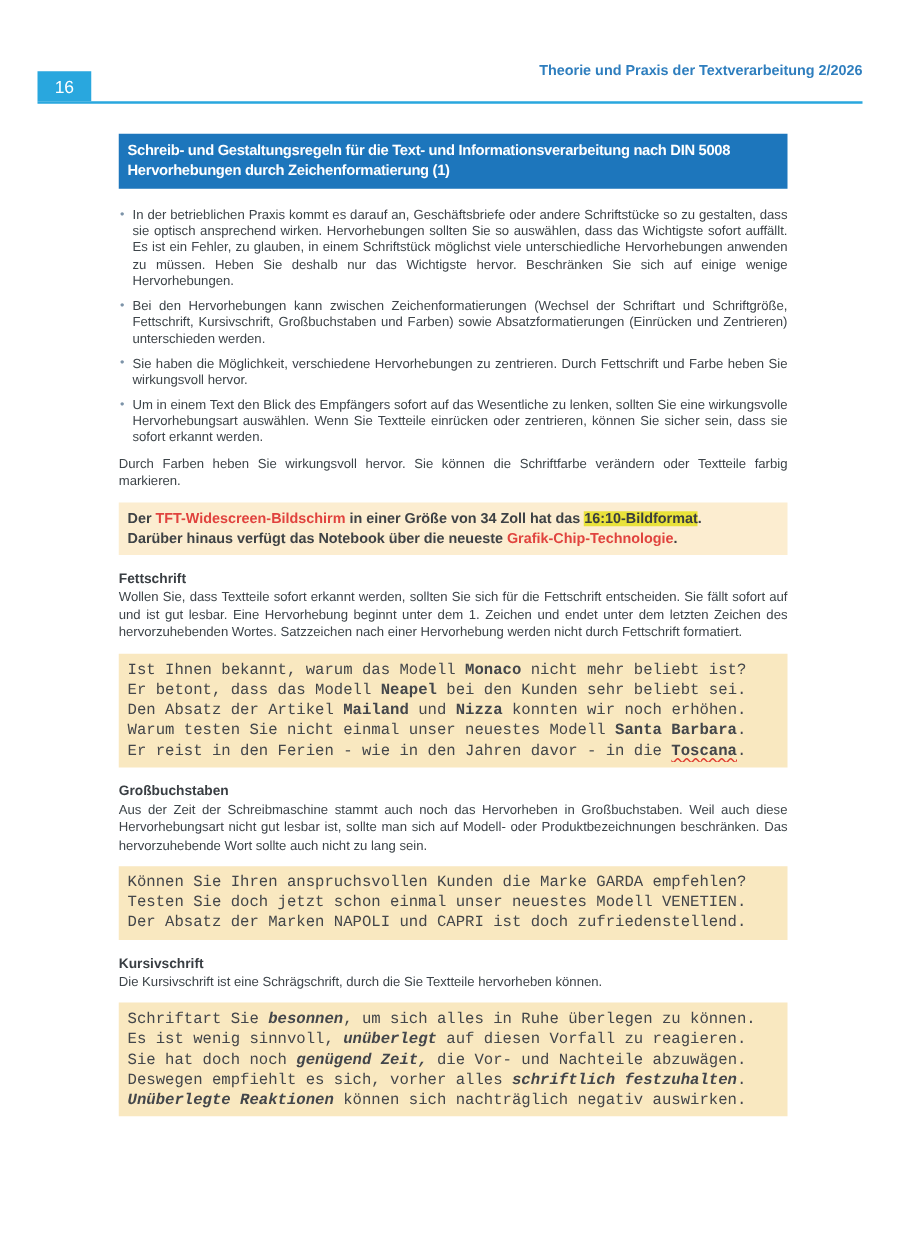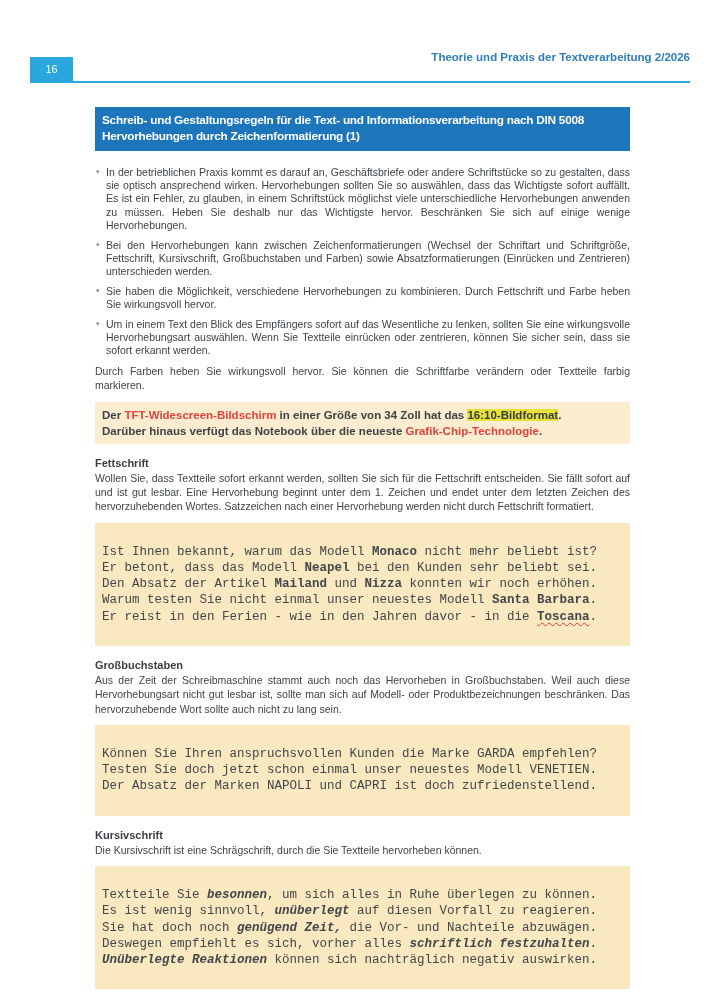--- a/index.html
+++ b/index.html
@@ -6,21 +6,21 @@
   body{width:720px;height:992px;overflow:hidden;
        font-family:"Liberation Sans","DejaVu Sans",sans-serif;
        -webkit-font-smoothing:antialiased;}
   .page{position:relative;width:720px;height:992px;background:#ffffff;}
 
   
   .header-bar{position:absolute;left:30px;top:57px;width:660px;height:24px;
               border-bottom:2px solid var(--light-blue,#29A7DE);
               display:flex;justify-content:space-between;align-items:flex-end;}
   .page-num{width:43px;height:24px;background:var(--light-blue,#29A7DE);
-            color:#ffffff;font-size:11px;display:flex;align-items:center;
+            color:#ffffff;font-size:14px;display:flex;align-items:center;
             justify-content:center;}
   .journal{color:var(--header-text-blue,#2E7EBE);font-weight:bold;
            font-size:11.5px;padding-bottom:18px;}
 
   
   .content{position:absolute;left:95px;top:107px;width:535px;}
 
   .title-banner{background:var(--accent-blue,#1D76BC);color:#ffffff;
                 font-weight:bold;font-size:11.8px;letter-spacing:-0.25px;
                 line-height:1.38;padding:5px 6px 6px 7px;}
@@ -35,21 +35,21 @@
   .section h3{margin:13px 0 2px 0;font-size:11px;font-weight:bold;
               color:#393E43;}
   .section p{margin:0;font-size:10.5px;line-height:14.4px;text-align:justify;
              color:var(--body-text,#3D4449);}
 
   .example{margin-top:9px;}
   .example .ex-line{white-space:pre-wrap;}
   .example-sans{background:var(--example-sans-bg,#FCEDD0);padding:5px 7px;
                 font-weight:bold;font-size:11.5px;line-height:16px;
                 color:#3E4245;}
-  .example-mono{background:var(--example-mono-bg,#F9E8C0);padding:21px 7px;
+  .example-mono{background:var(--example-mono-bg,#F9E8C0);padding:5px 7px;
                 font-family:"Liberation Mono","DejaVu Sans Mono",monospace;
                 font-size:12.5px;line-height:16.2px;color:#43464A;}
 
   .run-red{color:var(--red-text,#E0433E);}
   .run-hl{background:var(--highlight-yellow,#E9E23A);color:#393C3E;}
   .run-b{font-weight:bold;}
   .run-i{font-style:italic;font-weight:bold;}
   .run-sp{text-decoration-line:underline;text-decoration-style:wavy;
           text-decoration-color:#DE3A2F;text-decoration-thickness:1px;
           text-underline-offset:2px;}
@@ -67,21 +67,21 @@
   <div class="content">
 
     <div class="title-banner">
       <div>Schreib- und Gestaltungsregeln für die Text- und Informationsverarbeitung nach DIN 5008</div>
       <div>Hervorhebungen durch Zeichenformatierung (1)</div>
     </div>
 
     <ul class="bullets">
         <li>In der betrieblichen Praxis kommt es darauf an, Geschäftsbriefe oder andere Schriftstücke so zu gestalten, dass sie optisch ansprechend wirken. Hervorhebungen sollten Sie so auswählen, dass das Wichtigste sofort auffällt. Es ist ein Fehler, zu glauben, in einem Schriftstück möglichst viele unterschiedliche Hervorhebungen anwenden zu müssen. Heben Sie deshalb nur das Wichtigste hervor. Beschränken Sie sich auf einige wenige Hervorhebungen.</li>
         <li>Bei den Hervorhebungen kann zwischen Zeichenformatierungen (Wechsel der Schriftart und Schriftgröße, Fettschrift, Kursivschrift, Großbuchstaben und Farben) sowie Absatzformatierungen (Einrücken und Zentrieren) unterschieden werden.</li>
-        <li>Sie haben die Möglichkeit, verschiedene Hervorhebungen zu kombinieren. Durch Fettschrift und Farbe heben Sie wirkungsvoll hervor.</li>
+        <li>Sie haben die Möglichkeit, verschiedene Hervorhebungen zu zentrieren. Durch Fettschrift und Farbe heben Sie wirkungsvoll hervor.</li>
         <li>Um in einem Text den Blick des Empfängers sofort auf das Wesentliche zu lenken, sollten Sie eine wirkungsvolle Hervorhebungsart auswählen. Wenn Sie Textteile einrücken oder zentrieren, können Sie sicher sein, dass sie sofort erkannt werden.</li>
       </ul>
 
     <div class="section">
       <p>Durch Farben heben Sie wirkungsvoll hervor. Sie können die Schriftfarbe verändern oder Textteile farbig markieren.</p>
       <div class="example example-sans">
           <div class="ex-line"><span>Der </span><span class="run-red">TFT-Widescreen-Bildschirm</span><span> in einer Größe von 34 Zoll hat das </span><span class="run-hl">16:10-Bildformat</span><span>.</span></div>
           <div class="ex-line"><span>Darüber hinaus verfügt das Notebook über die neueste </span><span class="run-red">Grafik-Chip-Technologie</span><span>.</span></div>
         </div>
     </div>
@@ -105,21 +105,21 @@
           <div class="ex-line"><span>Können Sie Ihren anspruchsvollen Kunden die Marke GARDA empfehlen?</span></div>
           <div class="ex-line"><span>Testen Sie doch jetzt schon einmal unser neuestes Modell VENETIEN.</span></div>
           <div class="ex-line"><span>Der Absatz der Marken NAPOLI und CAPRI ist doch zufriedenstellend.</span></div>
         </div>
     </div>
 
     <div class="section">
       <h3>Kursivschrift</h3>
       <p>Die Kursivschrift ist eine Schrägschrift, durch die Sie Textteile hervorheben können.</p>
       <div class="example example-mono">
-          <div class="ex-line"><span>Textteile Sie </span><span class="run-i">besonnen</span><span>, um sich alles in Ruhe überlegen zu können.</span></div>
+          <div class="ex-line"><span>Schriftart Sie </span><span class="run-i">besonnen</span><span>, um sich alles in Ruhe überlegen zu können.</span></div>
           <div class="ex-line"><span>Es ist wenig sinnvoll, </span><span class="run-i">unüberlegt</span><span> auf diesen Vorfall zu reagieren.</span></div>
           <div class="ex-line"><span>Sie hat doch noch </span><span class="run-i">genügend Zeit,</span><span> die Vor- und Nachteile abzuwägen.</span></div>
           <div class="ex-line"><span>Deswegen empfiehlt es sich, vorher alles </span><span class="run-i">schriftlich festzuhalten</span><span>.</span></div>
           <div class="ex-line"><span class="run-i">Unüberlegte Reaktionen</span><span> können sich nachträglich negativ auswirken.</span></div>
         </div>
     </div>
 
   </div>
 </div>
 

